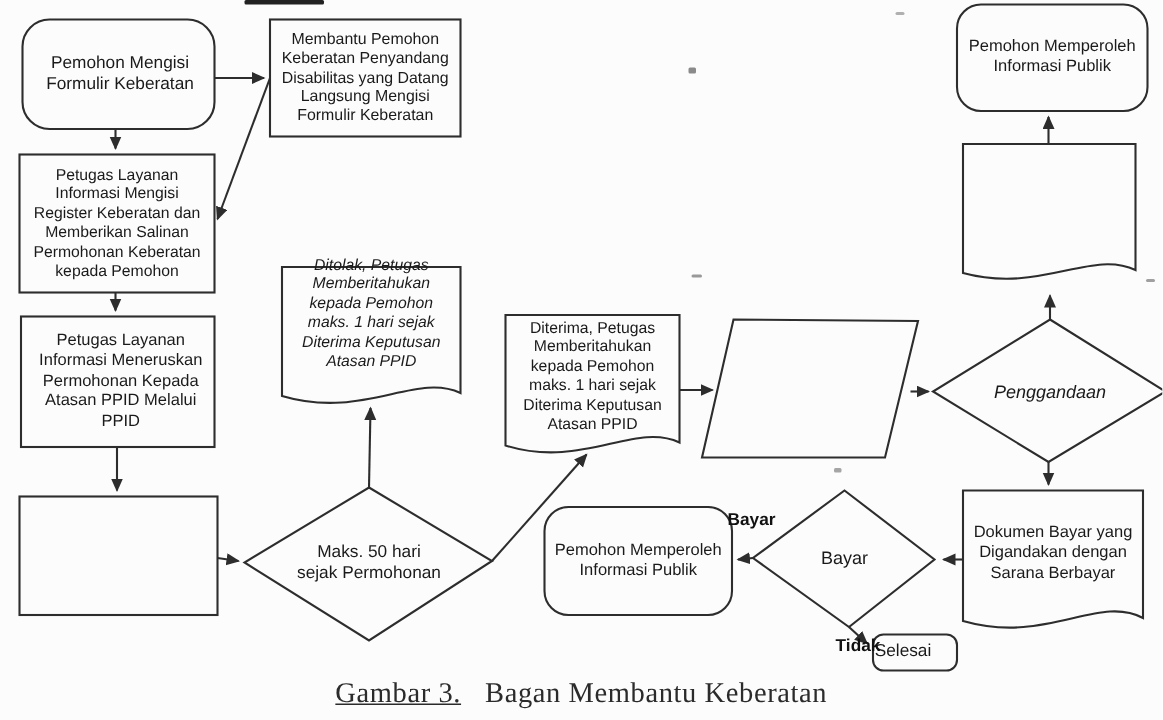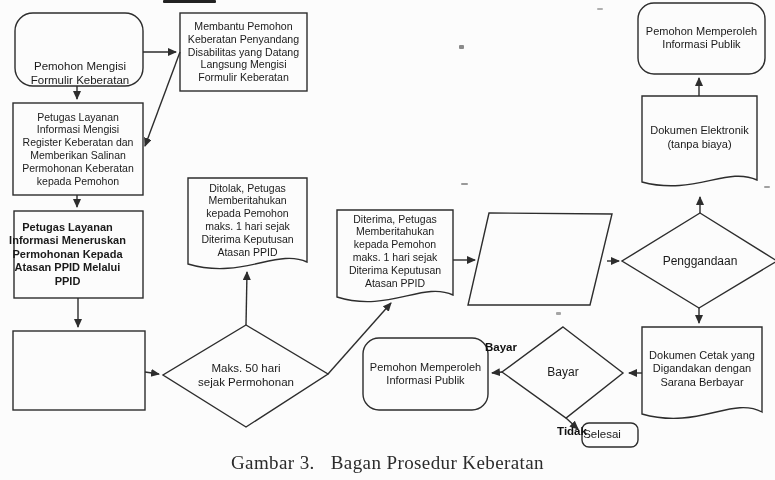--- a/index.html
+++ b/index.html
@@ -15,21 +15,21 @@
   }
   .edge-label{
     position:absolute;font-weight:bold;font-size:11.5px;color:#111;
     text-align:center;
   }
   .caption{
     position:absolute;left:0;top:452px;width:775px;text-align:center;
     font-family:"Liberation Serif","DejaVu Serif",serif;font-size:19px;
     color:#2b2b2b;letter-spacing:0.4px;
   }
-  .caption .cap-label{margin-right:16px;}
+  .caption .cap-label{margin-right:16px;text-decoration:underline;}
   .artifact{position:absolute;background:#999;border-radius:1px;}
 </style>
 </head>
 <body>
 
 <div class="stage">
 
   <svg class="shapes" viewBox="0 0 775 480" xmlns="http://www.w3.org/2000/svg">
     <defs>
       <marker id="ah" markerUnits="userSpaceOnUse" markerWidth="10" markerHeight="10" refX="8" refY="4" orient="auto">
@@ -72,55 +72,54 @@
       <line x1="607" y1="261" x2="619" y2="261" marker-end="url(#ah)"></line>
       <line x1="700" y1="213" x2="700" y2="197" marker-end="url(#ah)"></line>
       <line x1="699" y1="96" x2="699" y2="78" marker-end="url(#ah)"></line>
       <line x1="699" y1="308" x2="699" y2="323" marker-end="url(#ah)"></line>
       <line x1="642" y1="373" x2="629" y2="373" marker-end="url(#ah)"></line>
       <line x1="502" y1="372" x2="492" y2="373" marker-end="url(#ah)"></line>
       <line x1="566" y1="418" x2="578" y2="429" marker-end="url(#ah)"></line>
     </g>
   </svg>
 
-  <div class="node-text" style="left:18px;top:28px;width:124px;height:42px;font-size:11.5px;margin-top:24px;">Pemohon Mengisi Formulir Keberatan</div>
+  <div class="node-text" style="left:18px;top:28px;width:124px;height:42px;font-size:11.5px;">Pemohon Mengisi Formulir Keberatan</div>
 
   <div class="node-text" style="left:183px;top:17px;width:121px;height:70px;font-size:10.6px;">Membantu Pemohon Keberatan Penyandang Disabilitas yang Datang Langsung Mengisi Formulir Keberatan</div>
 
   <div class="node-text" style="left:16px;top:107px;width:124px;height:84px;font-size:10.5px;">Petugas Layanan Informasi Mengisi Register Keberatan dan Memberikan Salinan Permohonan Keberatan kepada Pemohon</div>
 
-  <div class="node-text" style="left:6px;top:216px;width:123px;height:77px;font-size:11px;font-weight:bold;">Petugas Layanan Informasi Meneruskan Permohonan Kepada Atasan PPID Melalui PPID</div>
+  <div class="node-text" style="left:19px;top:216px;width:123px;height:77px;font-size:11px;">Petugas Layanan Informasi Meneruskan Permohonan Kepada Atasan PPID Melalui PPID</div>
 
 
   <div class="node-text" style="left:198px;top:352px;width:96px;height:46px;font-size:11.5px;">Maks. 50 hari sejak Permohonan</div>
 
-  <div class="node-text" style="left:192px;top:185px;width:111px;height:70px;font-size:10.5px;">Ditolak, Petugas Memberitahukan kepada Pemohon maks. 1 hari sejak Diterima Keputusan Atasan PPID</div>
+  <div class="node-text" style="left:192px;top:174px;width:111px;height:70px;font-size:10.5px;font-style:italic;">Ditolak, Petugas Memberitahukan kepada Pemohon maks. 1 hari sejak Diterima Keputusan Atasan PPID</div>
 
   <div class="node-text" style="left:341px;top:216px;width:108px;height:70px;font-size:10.5px;">Diterima, Petugas Memberitahukan kepada Pemohon maks. 1 hari sejak Diterima Keputusan Atasan PPID</div>
 
 
-  <div class="node-text" style="left:640px;top:250px;width:120px;height:22px;font-size:12px;">Penggandaan</div>
+  <div class="node-text" style="left:640px;top:250px;width:120px;height:22px;font-size:12px;font-style:italic;">Penggandaan</div>
 
   <div class="node-text" style="left:642px;top:12px;width:119px;height:52px;font-size:11px;">Pemohon Memperoleh Informasi Publik</div>
 
-  <div class="node-text" style="left:647px;top:110px;width:105px;height:55px;font-size:11px;">Dokumen Elektronik (tanpa biaya)</div>
 
-  <div class="node-text" style="left:646px;top:340px;width:112px;height:58px;font-size:11px;">Dokumen Cetak yang Digandakan dengan Sarana Berbayar</div>
+  <div class="node-text" style="left:646px;top:340px;width:112px;height:58px;font-size:11px;">Dokumen Bayar yang Digandakan dengan Sarana Berbayar</div>
 
   <div class="node-text" style="left:533px;top:362px;width:60px;height:20px;font-size:12px;">Bayar</div>
 
   <div class="node-text" style="left:367px;top:347px;width:117px;height:54px;font-size:11px;">Pemohon Memperoleh Informasi Publik</div>
 
   <div class="node-text" style="left:582px;top:424px;width:40px;height:21px;font-size:11.5px;">Selesai</div>
 
   <div class="edge-label" style="left:478px;top:341px;width:46px;">Bayar</div>
   <div class="edge-label" style="left:543px;top:425px;width:34px;margin-left:12px;">Tidak</div>
 
   <div class="caption">
-    <span class="cap-label">Gambar 3.</span><span>Bagan Prosedur Keberatan</span>
+    <span class="cap-label">Gambar 3.</span><span>Bagan Membantu Keberatan</span>
   </div>
 
   <div class="artifact" style="left:163px;top:0;width:53px;height:2.5px;background:#222;"></div>
   <div class="artifact" style="left:459px;top:45px;width:5px;height:4px;background:#8a8a8a;"></div>
   <div class="artifact" style="left:461px;top:183px;width:7px;height:2px;"></div>
   <div class="artifact" style="left:556px;top:312px;width:5px;height:3px;background:#a5a5a5;"></div>
   <div class="artifact" style="left:597px;top:8px;width:6px;height:2px;background:#b0b0b0;"></div>
   <div class="artifact" style="left:764px;top:186px;width:6px;height:2px;background:#a0a0a0;"></div>
 
 </div>

